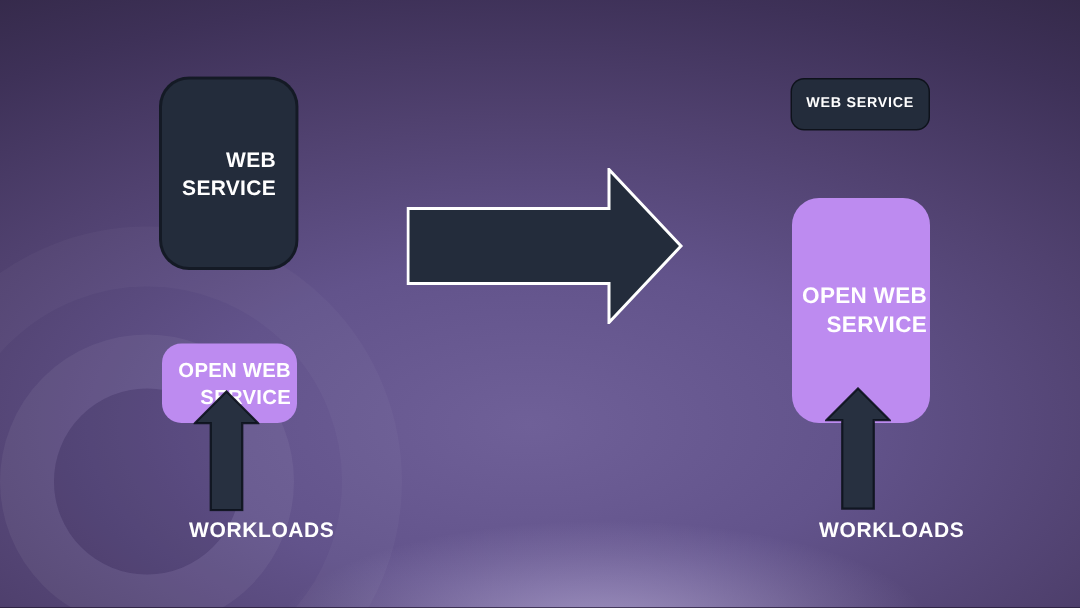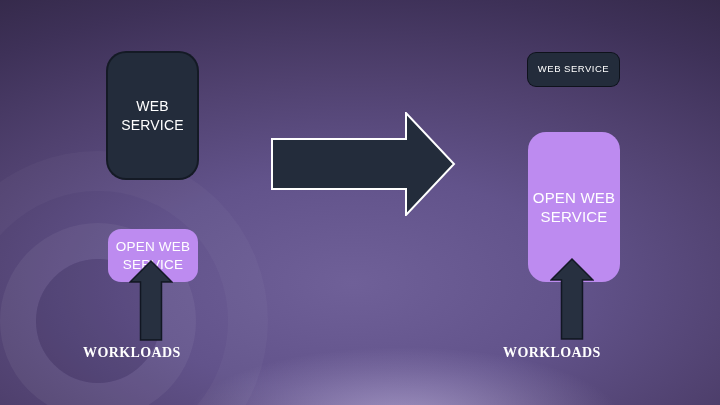--- a/index.html
+++ b/index.html
@@ -13,44 +13,44 @@
       radial-gradient(95% 85% at 49% 70%, #6f6098 0%, #62538b 32%, #50416f 60%, #3e3158 84%, #342949 100%);
   }
   
   .ring{position:absolute;border-radius:50%;box-sizing:border-box;pointer-events:none;}
   .ring-outer{left:-72px;top:151px;width:340px;height:340px;border:40px solid rgba(255,255,255,0.030);}
   .ring-inner{left:0px;top:223px;width:196px;height:196px;border:36px solid rgba(255,255,255,0.055);}
   .ring-disc{left:36px;top:259px;width:124px;height:124px;background:rgba(25,16,45,0.10);}
   
   .node{
     position:absolute;display:flex;align-items:center;justify-content:center;
-    box-sizing:border-box;text-align:center;color:var(--text-color,#fff);
-    font-weight:normal;line-height:1.3;
+    box-sizing:border-box;text-align:right;color:var(--text-color,#fff);
+    font-weight:bold;line-height:1.3;
   }
   .dark{background:var(--dark-box,#232c3b);}
   .purple{background:var(--purple-box,#bd8bf0);margin-top:40px;}
   .box-dark-left{left:106px;top:51px;width:93px;height:129px;border-radius:20px;
     border:2px solid rgba(9,13,20,0.55);font-size:14px;letter-spacing:.2px;padding:0 13px;}
   .box-purple-left{left:108px;top:189px;width:90px;height:53px;border-radius:13px;
     font-size:13.5px;letter-spacing:.2px;padding:0 4px;}
   .box-dark-right{left:527px;top:52px;width:93px;height:35px;border-radius:9px;
     border:1.5px solid rgba(9,13,20,0.8);font-size:9.5px;letter-spacing:.5px;}
   .box-purple-right{left:528px;top:92px;width:92px;height:150px;border-radius:18px;
     font-size:15px;letter-spacing:.2px;padding:0 2px;}
   
   .shape{position:absolute;pointer-events:none;}
   .arrow-up-left{left:129px;top:260px;width:44px;height:81px;}
   .arrow-up-right{left:550px;top:258px;width:44px;height:82px;}
   .arrow-right-big{left:271px;top:112px;width:185px;height:104px;}
   .up-poly{fill:var(--arrow-fill,#273040);stroke:rgba(12,18,28,0.9);stroke-width:1.5;}
   .big-poly{fill:var(--dark-box,#232c3b);stroke:var(--arrow-outline,#ffffff);stroke-width:2;stroke-linejoin:miter;}
   
   .caption{
-    position:absolute;width:140px;text-align:left;color:var(--text-color,#fff);
-    font-size:14px;font-weight:bold;letter-spacing:.4px;font-family:Liberation Serif, serif;
+    position:absolute;width:140px;text-align:right;color:var(--text-color,#fff);
+    font-size:14px;font-weight:bold;letter-spacing:.4px;
   }
   .caption-left{left:83px;top:345px;}
   .caption-right{left:503px;top:345px;}
 </style>
 </head>
 <body>
 
 <div id="slide" style="--dark-box: #232c3b; --purple-box: #bd8bf0; --arrow-fill: #273040; --arrow-outline: #ffffff; --text-color: #ffffff;">
 
   <div class="ring ring-outer"></div>

